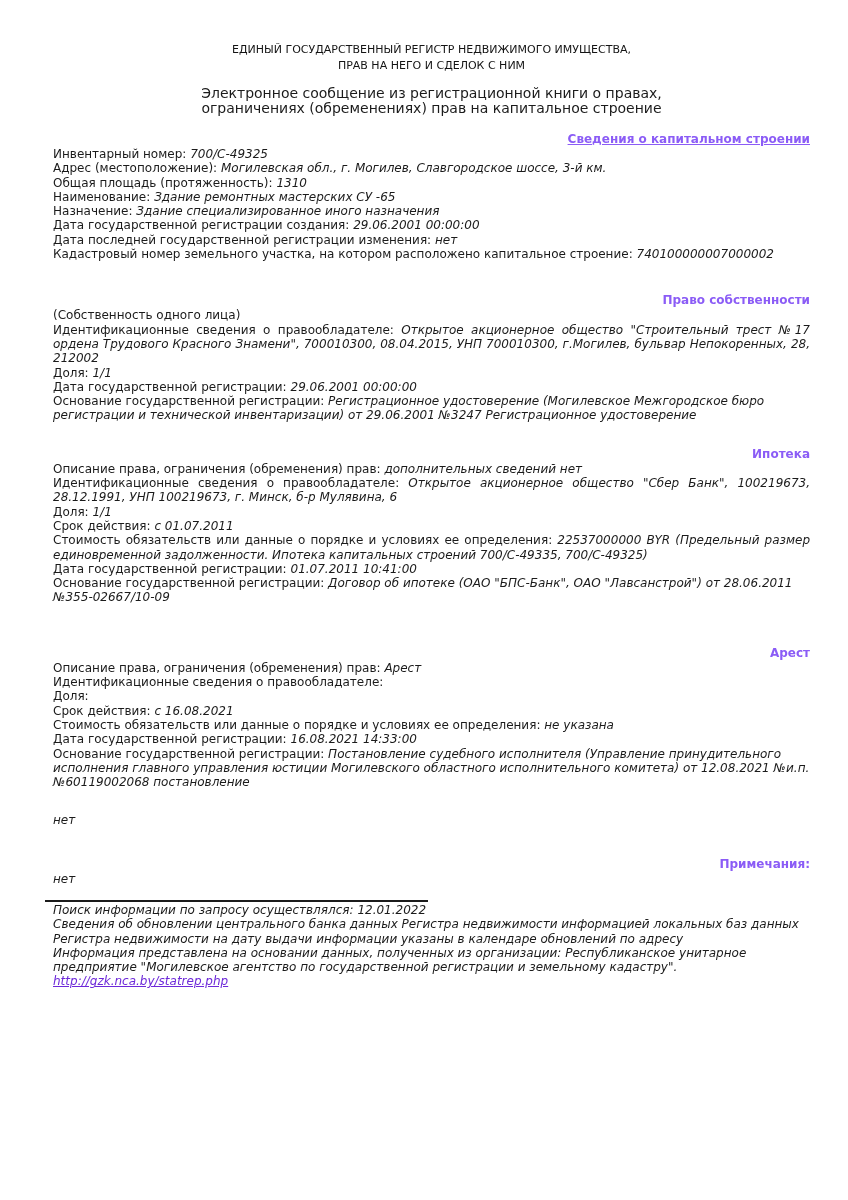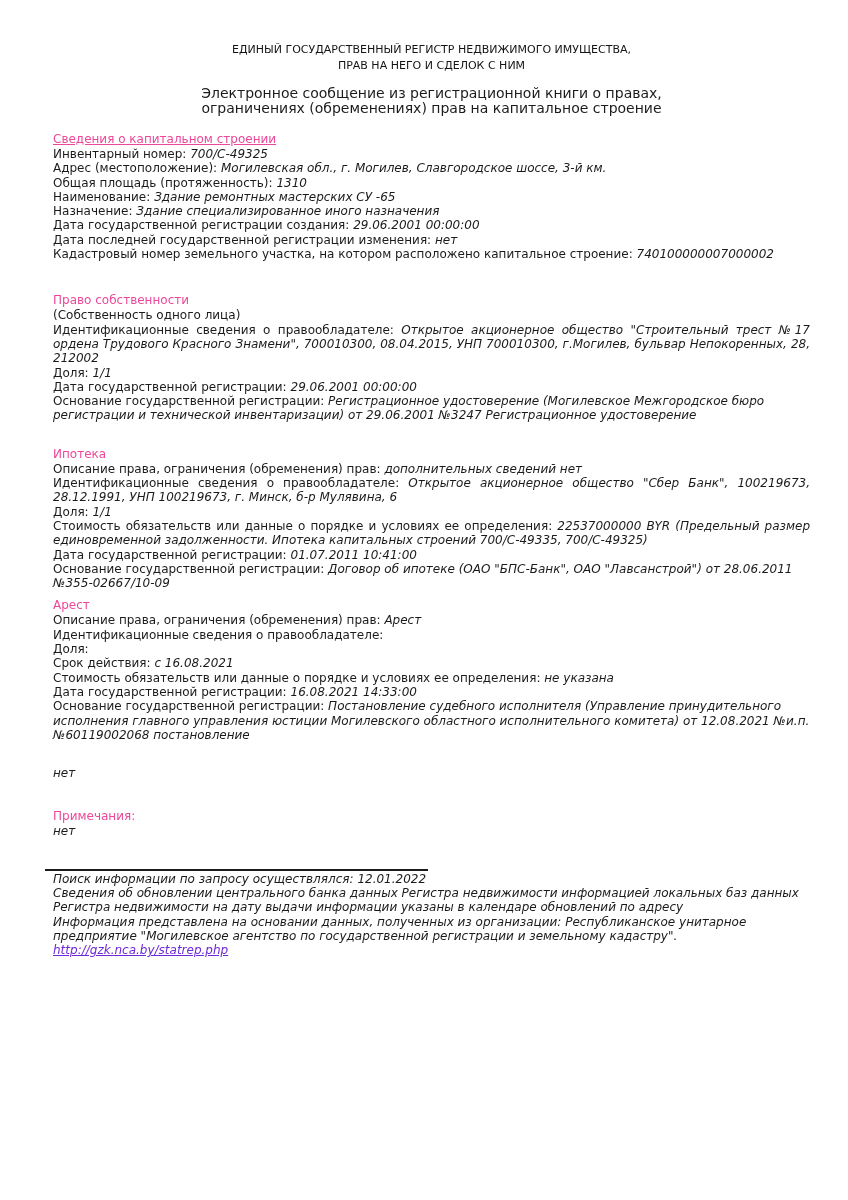--- a/index.html
+++ b/index.html
@@ -32,47 +32,48 @@
   .doc-subtitle {
     margin-top: 12px;
   }
   .doc-subtitle p {
     font-size: 14px;
     line-height: 15px;
   }
   h2 {
     font-size: 12px;
     line-height: 15px;
-    font-weight: normal;
+    font-weight: bold;
     margin: 0;
-    color: #ec4899;
+    color: #8b5cf6;
+    text-align: right;
   }
   h2.underlined {
     text-decoration: underline;
   }
   section.block-capital   { margin-top: 16px; }
   section.block-ownership { margin-top: 32px; }
   section.block-mortgage  { margin-top: 24px; }
-  section.block-arrest    { margin-top: 8px; }
+  section.block-arrest    { margin-top: 41px; }
   section.block-marks     { margin-top: 24px; }
   section.block-notes     { margin-top: 29px; }
   .row {
     margin: 0;
   }
   .row.just {
     text-align: justify;
   }
   .lbl {
     font-style: normal;
   }
   .val {
     font-style: italic;
   }
   .footer {
-    margin-top: 30px;
+    margin-top: 14px;
   }
   .footer-rule {
     border: none;
     border-top: 2px solid #1b1b1b;
     width: 383px;
     margin: 0 0 1px -8px;
   }
   .footer p {
     margin: 0;
     font-style: italic;
@@ -117,20 +118,21 @@
     <p class="row"><span class="lbl">Доля:</span> <span class="val">1/1</span></p>
     <p class="row"><span class="lbl">Дата государственной регистрации:</span> <span class="val">29.06.2001 00:00:00</span></p>
     <p class="row"><span class="lbl">Основание государственной регистрации:</span> <span class="val">Регистрационное удостоверение (Могилевское Межгородское бюро регистрации и технической инвентаризации) от 29.06.2001 №3247 Регистрационное удостоверение</span></p>
   </section>
 
   <section class="block-mortgage">
     <h2>Ипотека</h2>
     <p class="row"><span class="lbl">Описание права, ограничения (обременения) прав:</span> <span class="val">дополнительных сведений нет</span></p>
     <p class="row just"><span class="lbl">Идентификационные сведения о правообладателе:</span> <span class="val">Открытое акционерное общество "Сбер Банк", 100219673, 28.12.1991, УНП 100219673, г. Минск, б-р Мулявина, 6</span></p>
     <p class="row"><span class="lbl">Доля:</span> <span class="val">1/1</span></p>
+    <p class="row"><span class="lbl">Срок действия:</span> <span class="val">с 01.07.2011</span></p>
     <p class="row just"><span class="lbl">Стоимость обязательств или данные о порядке и условиях ее определения:</span> <span class="val">22537000000 BYR (Предельный размер единовременной задолженности. Ипотека капитальных строений 700/С-49335, 700/С-49325)</span></p>
     <p class="row"><span class="lbl">Дата государственной регистрации:</span> <span class="val">01.07.2011 10:41:00</span></p>
     <p class="row"><span class="lbl">Основание государственной регистрации:</span> <span class="val">Договор об ипотеке (ОАО "БПС-Банк", ОАО "Лавсанстрой") от 28.06.2011 №355-02667/10-09</span></p>
   </section>
 
   <section class="block-arrest">
     <h2>Арест</h2>
     <p class="row"><span class="lbl">Описание права, ограничения (обременения) прав:</span> <span class="val">Арест</span></p>
     <p class="row"><span class="lbl">Идентификационные сведения о правообладателе:</span> <span class="val"></span></p>
     <p class="row"><span class="lbl">Доля:</span> <span class="val"></span></p>

